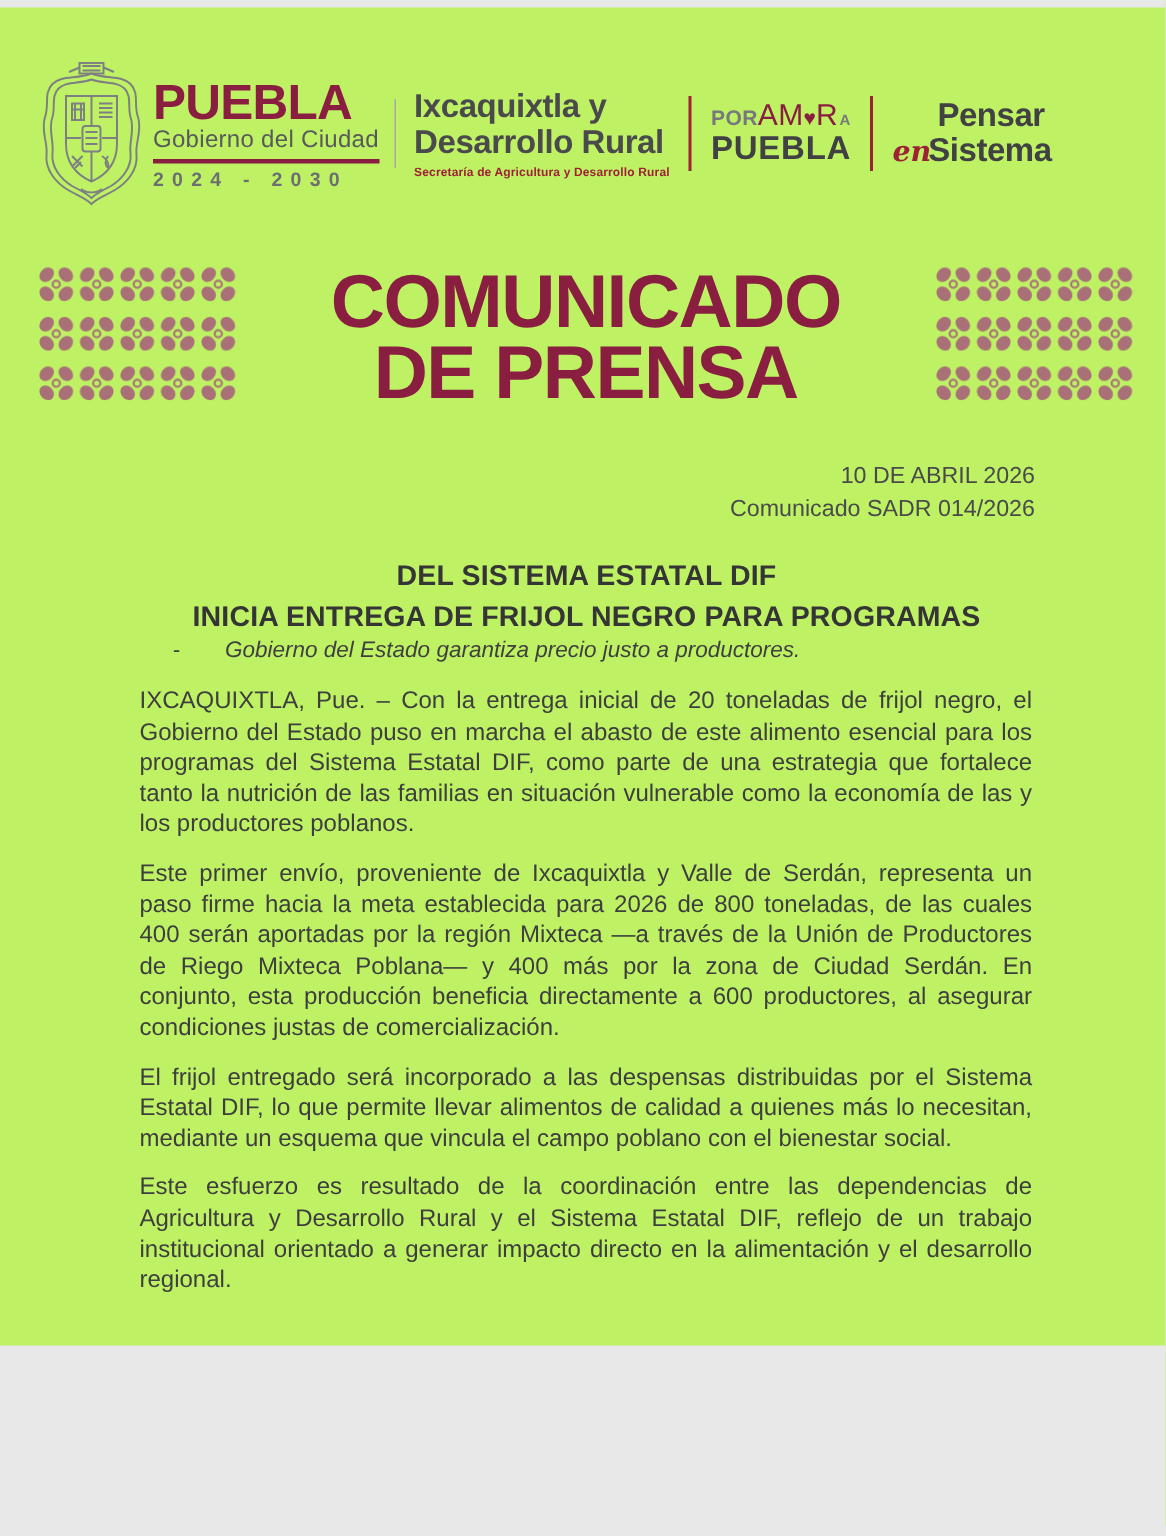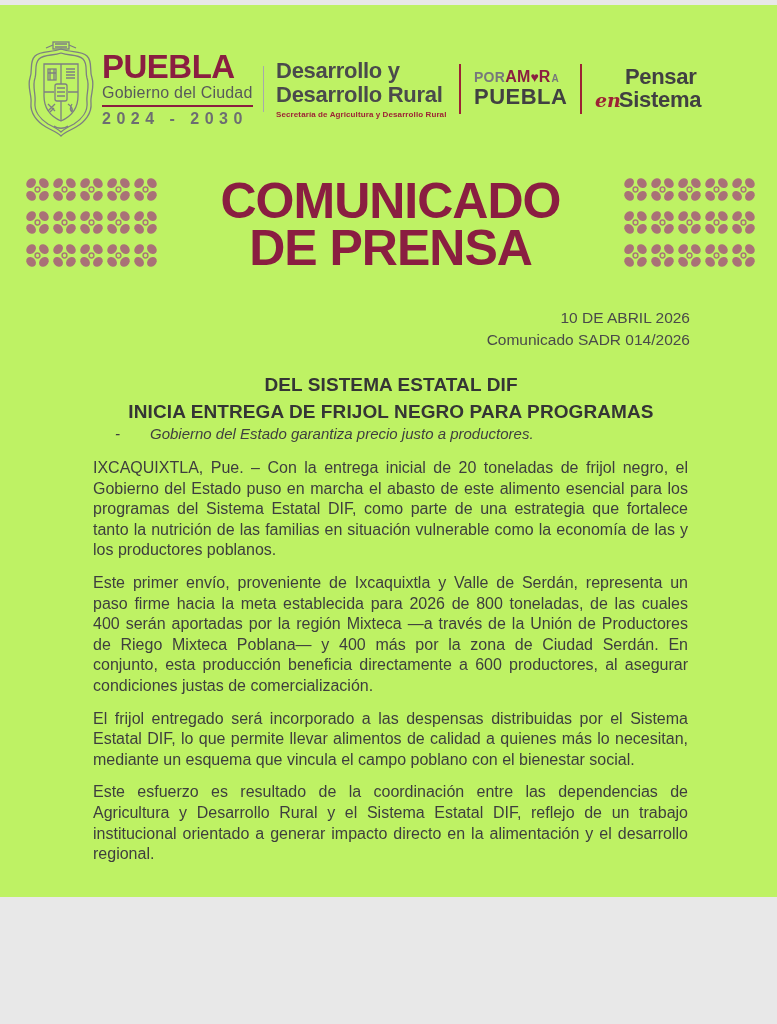--- a/index.html
+++ b/index.html
@@ -13,34 +13,34 @@
   
   .header {
     position:absolute; top:30px; left:24px; right:18px; height:108px;
     display:flex; align-items:center;
   }
   .escudo { flex:0 0 auto; }
   .puebla-block { margin-left:4px; flex:0 0 auto; }
   .puebla-name { font-size:33px; font-weight:800; letter-spacing:-0.5px; color:#8a1e41; line-height:1; }
   .puebla-sub { font-size:16px; color:#58595b; letter-spacing:0.2px; margin-top:1px; }
   .puebla-rule { height:2.5px; background:#8a1e41; margin:3px 0 3px 0; }
-  .puebla-period { font-size:16px; font-weight:bold; color:#6d6e71; letter-spacing:5.5px; white-space:nowrap; }
+  .puebla-period { font-size:13px; font-weight:bold; color:#6d6e71; letter-spacing:5.5px; white-space:nowrap; }
 
   .vdiv { width:1.5px; align-self:center; flex:0 0 auto; }
   .vdiv.gray { height:46px; background:#a7a9ac; margin:0 12px 0 10px; }
   .vdiv.red  { height:50px; background:#9d2235; margin:0 13px; }
 
   .agri-block { flex:0 0 auto; }
   .agri-line { font-size:22px; font-weight:800; color:#4a4a4c; line-height:1.05; letter-spacing:-0.3px; }
   .agri-sub { font-size:8px; font-weight:bold; color:#9d2235; margin-top:4px; letter-spacing:0.1px; }
 
   .amor-block { flex:0 0 auto; text-align:left; }
   .amor-line1 { white-space:nowrap; line-height:1; }
   .amor-por { font-size:14px; font-weight:bold; color:#77787b; letter-spacing:0.3px; }
-  .amor-word { font-size:16px; font-weight:700; color:#8a1e41; letter-spacing:0.2px; }
+  .amor-word { font-size:20px; font-weight:400; color:#8a1e41; letter-spacing:0.2px; }
   .amor-heart { font-size:14px; font-weight:800; color:#8a1e41; }
   .amor-a { font-size:10px; font-weight:bold; color:#77787b; margin-left:1px; }
   .amor-puebla { font-size:22px; font-weight:800; color:#414042; letter-spacing:0.5px; line-height:1.05; }
 
   .pensar-block { flex:0 0 auto; }
   .pensar-line1 { font-size:22px; font-weight:800; color:#414042; line-height:1; padding-left:30px; letter-spacing:-0.3px; }
   .pensar-line2 { line-height:1.05; white-space:nowrap; }
   .pensar-en { font-family:"DejaVu Serif", serif; font-style:italic; font-weight:bold; font-size:19px; color:#9d2235; margin-right:-2px; }
   .pensar-grande { font-size:22px; font-weight:800; color:#414042; letter-spacing:-0.3px; }
 
@@ -98,21 +98,21 @@
     <div class="puebla-block">
       <div class="puebla-name">PUEBLA</div>
       <div class="puebla-sub">Gobierno del Ciudad</div>
       <div class="puebla-rule"></div>
       <div class="puebla-period">2024 - 2030</div>
     </div>
 
     <div class="vdiv gray"></div>
 
     <div class="agri-block">
-      <div class="agri-line">Desarrollo y</div>
+      <div class="agri-line">Ixcaquixtla y</div>
       <div class="agri-line">Desarrollo Rural</div>
       <div class="agri-sub">Secretaría de Agricultura y Desarrollo Rural</div>
     </div>
 
     <div class="vdiv red"></div>
 
     <div class="amor-block">
       <div class="amor-line1"><span class="amor-por">POR</span><span class="amor-word">AM</span><span class="amor-heart">♥</span><span class="amor-word">R</span><span class="amor-a">A</span></div>
       <div class="amor-puebla">PUEBLA</div>
     </div>

